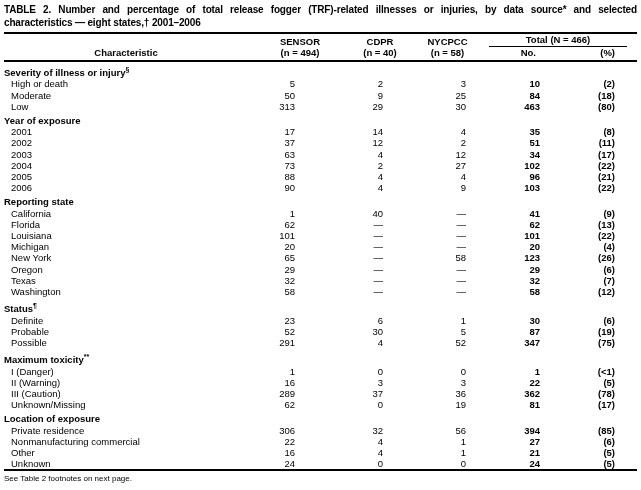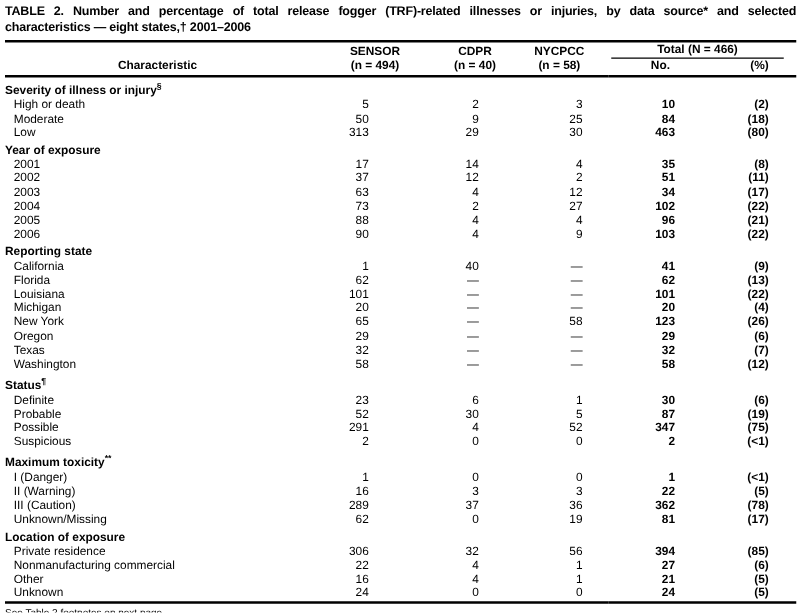--- a/index.html
+++ b/index.html
@@ -280,28 +280,20 @@
         </tr>
         <tr>
           <td class="row-label">Possible</td>
           <td class="val sensor">291</td>
           <td class="val cdpr">4</td>
           <td class="val nycpcc">52</td>
           <td class="val total-no">347</td>
           <td class="val total-pct">(75)</td>
         </tr>
         <tr>
-          <td class="row-label">Suspicious</td>
-          <td class="val sensor">2</td>
-          <td class="val cdpr">0</td>
-          <td class="val nycpcc">0</td>
-          <td class="val total-no">2</td>
-          <td class="val total-pct">(&lt;1)</td>
-        </tr>
-        <tr>
           <td colspan="6" class="section-header">Maximum toxicity<sup>**</sup></td>
         </tr>
         <tr>
           <td class="row-label">I (Danger)</td>
           <td class="val sensor">1</td>
           <td class="val cdpr">0</td>
           <td class="val nycpcc">0</td>
           <td class="val total-no">1</td>
           <td class="val total-pct">(&lt;1)</td>
         </tr>

